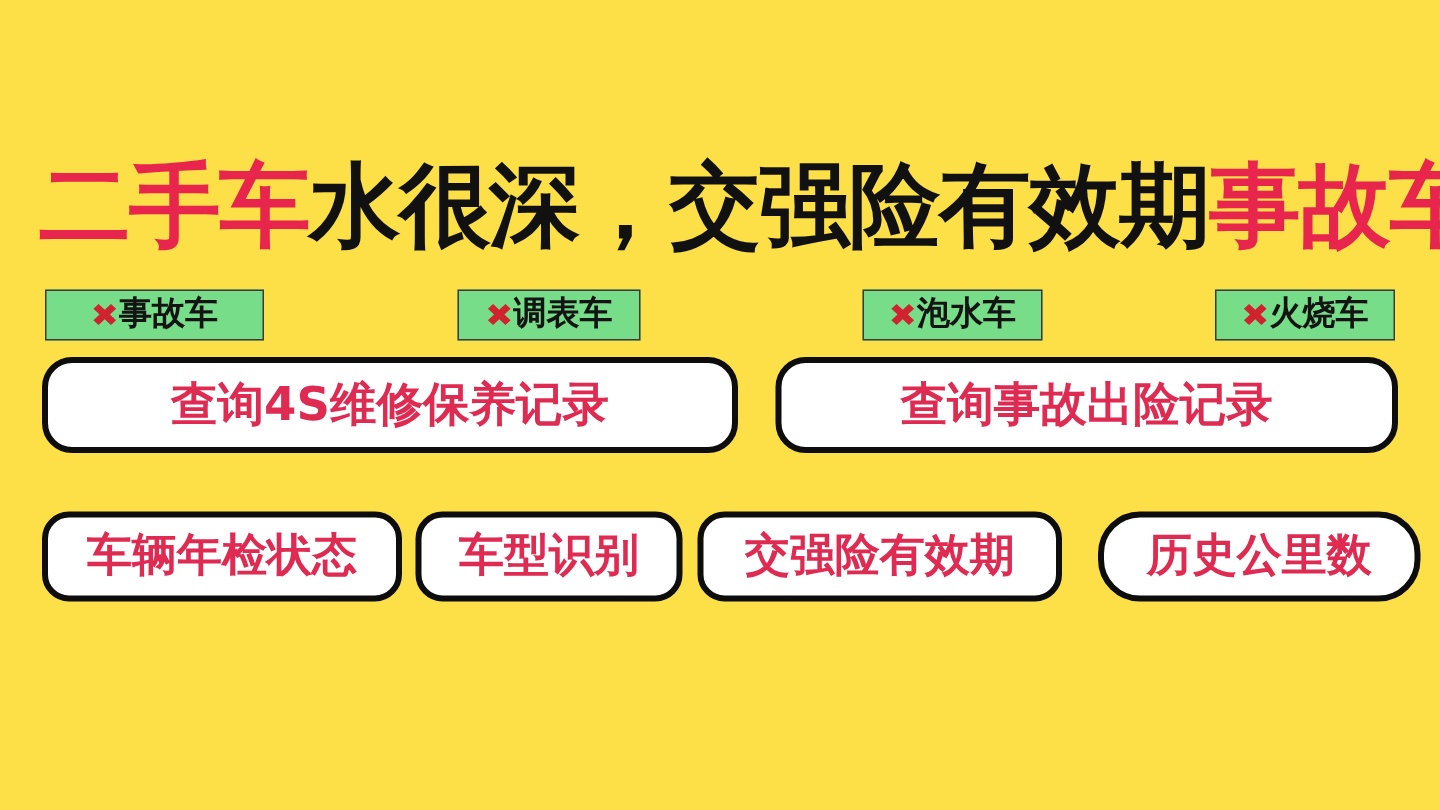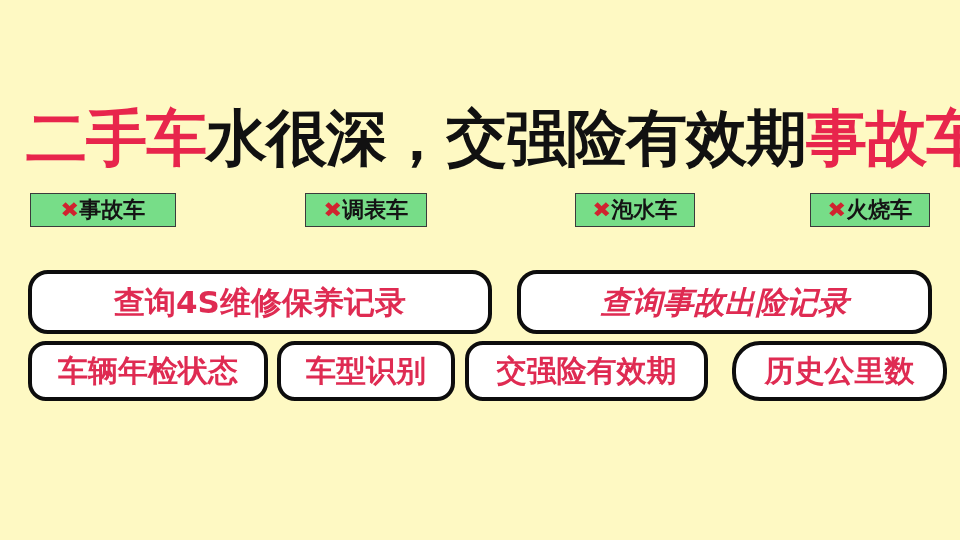--- a/index.html
+++ b/index.html
@@ -10,21 +10,21 @@
     width: 960px;
     height: 540px;
     background: #ffffff;
     font-family: "DejaVu Sans", "Liberation Sans", sans-serif;
     overflow: hidden;
   }
   .poster {
     position: relative;
     width: 960px;
     height: 540px;
-    background: #fef9c3;
+    background: #fde047;
     box-sizing: border-box;
   }
 
   
   .headline {
     position: absolute;
     left: 26px;
     top: 100px;
     width: 910px;
     height: 76px;
@@ -81,21 +81,21 @@
 
   #badge0 { left: 30px;  width: 146px; }
   #badge1 { left: 305px; width: 122px; }
   #badge2 { left: 575px; width: 120px; }
   #badge3 { left: 810px; width: 120px; }
 
   
   .primary-row {
     position: absolute;
     left: 0;
-    top: 270px;
+    top: 238px;
     width: 960px;
     height: 64px;
   }
   .pill {
     position: absolute;
     box-sizing: border-box;
     background: #ffffff;
     border: 4px solid #0d0d0d;
     border-radius: 20px;
     display: flex;
@@ -105,21 +105,21 @@
     white-space: nowrap;
     font-weight: 700;
   }
   .primary-row .pill {
     top: 0;
     height: 64px;
     font-size: 31px;
     line-height: 34px;
   }
   #pill-a { left: 28px;  width: 464px; }
-  #pill-b { left: 517px; width: 415px; font-style: italic; }
+  #pill-b { left: 517px; width: 415px; }
 
   
   .secondary-row {
     position: absolute;
     left: 0;
     top: 341px;
     width: 960px;
     height: 60px;
   }
   .secondary-row .pill {

